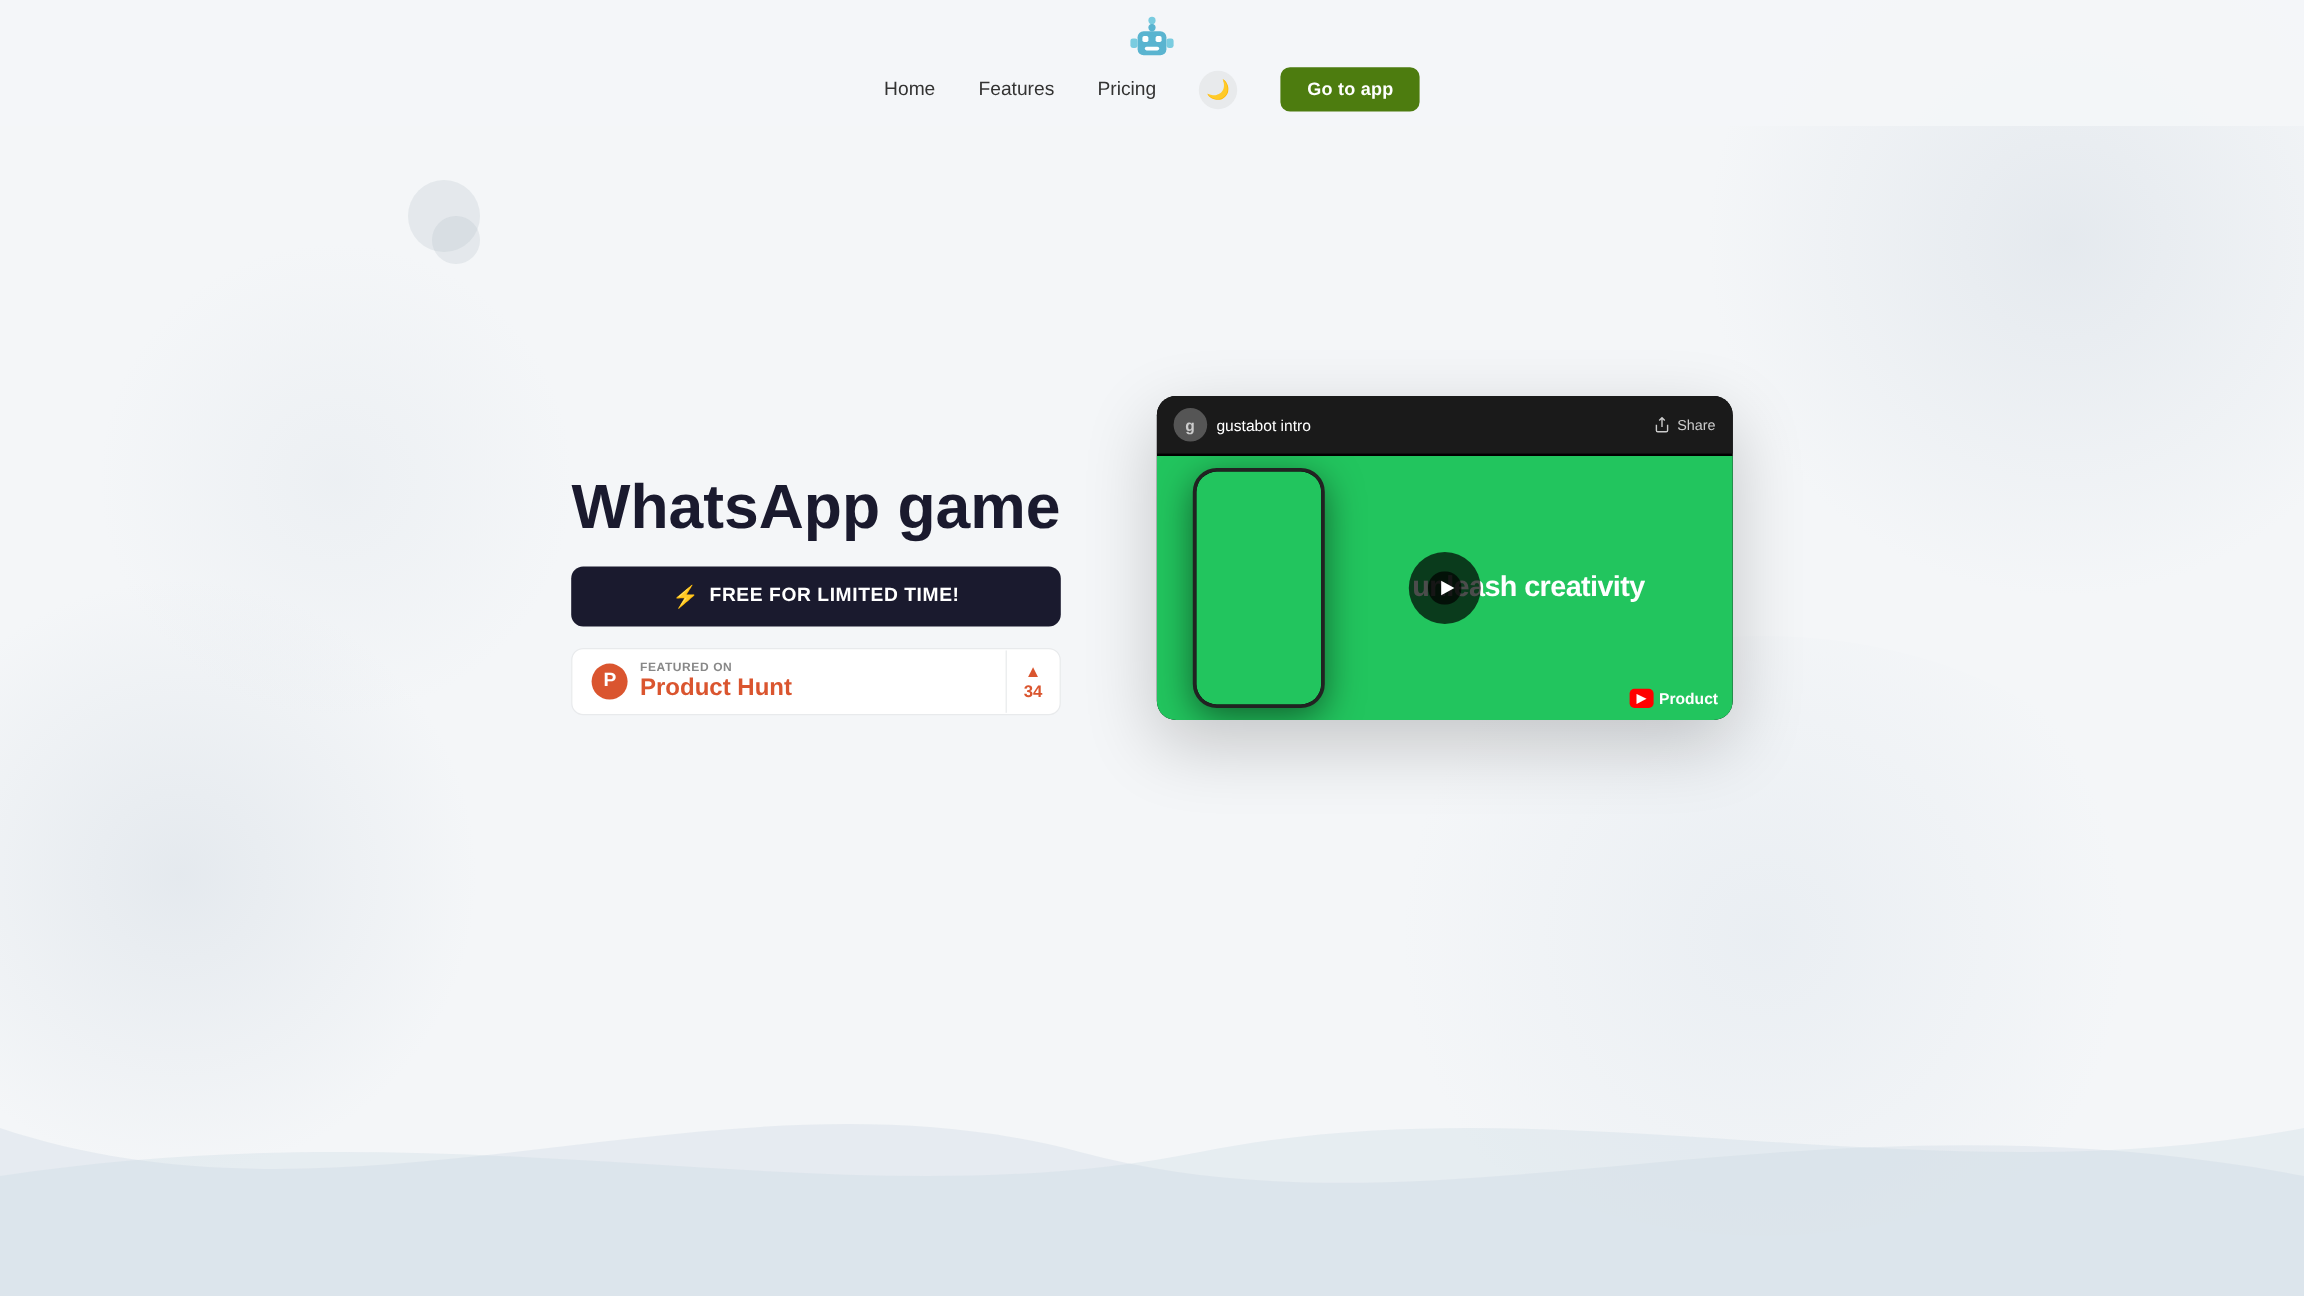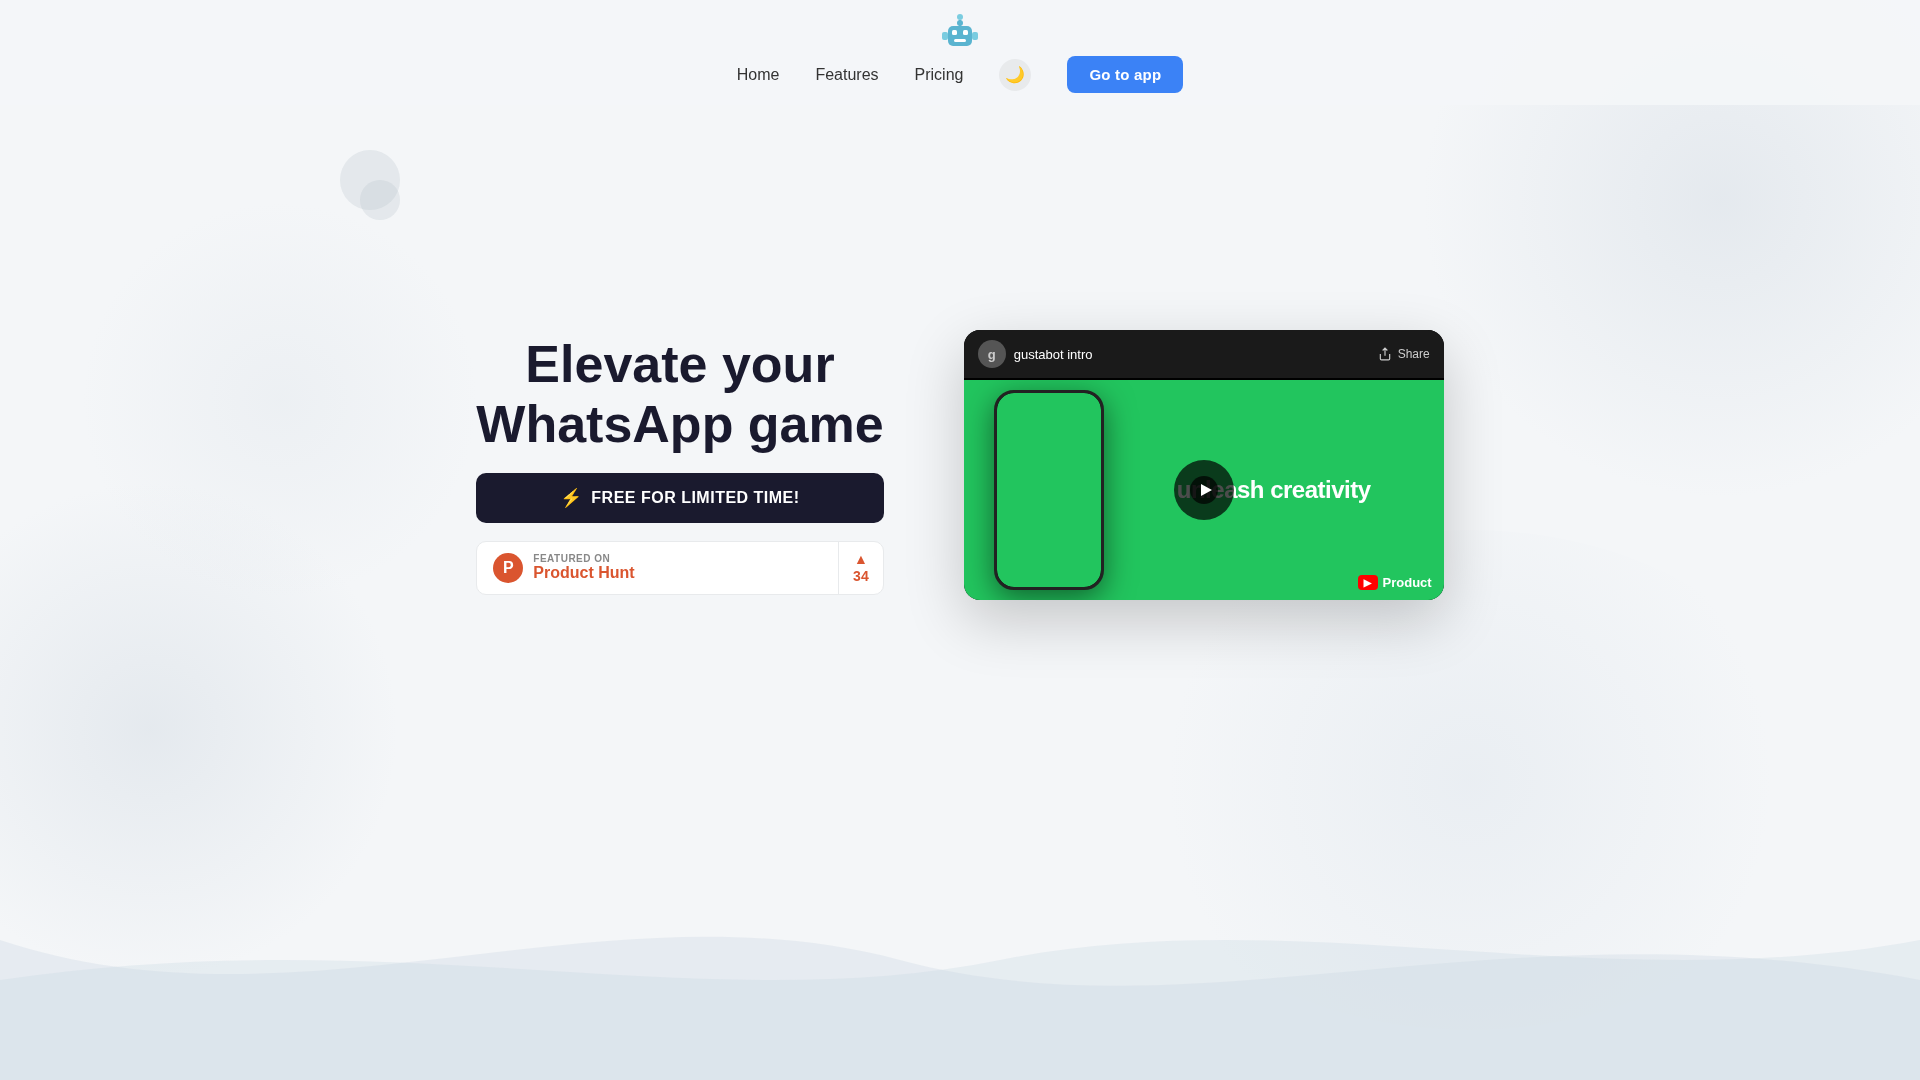--- a/index.html
+++ b/index.html
@@ -83,21 +83,21 @@
       background: #e8eaec;
       border: none;
       cursor: pointer;
       display: flex;
       align-items: center;
       justify-content: center;
       font-size: 16px;
     }
 
     .btn-go-to-app {
-      background: #3b82f6;
+      background: #4d7c0f;
       color: #fff;
       border: none;
       border-radius: 8px;
       padding: 10px 22px;
       font-size: 15px;
       font-weight: 600;
       cursor: pointer;
       letter-spacing: 0.2px;
     }
 
@@ -201,21 +201,21 @@
 
     .ph-featured-on {
       font-size: 10px;
       color: #888;
       text-transform: uppercase;
       letter-spacing: 0.5px;
       font-weight: 600;
     }
 
     .ph-name {
-      font-size: 16px;
+      font-size: 20px;
       font-weight: 700;
       color: #da552f;
     }
 
     .ph-vote {
       display: flex;
       flex-direction: column;
       align-items: center;
       justify-content: center;
       padding: 10px 14px;
@@ -436,21 +436,21 @@
     <a class="nav-link" href="#">Pricing</a>
     <button class="theme-toggle">🌙</button>
     <button class="btn-go-to-app">Go to app</button>
   </div>
 </nav>
 
 <section class="hero">
 
   <div class="hero-left">
     <h1 class="hero-title">
-      <span>Elevate your</span><br>
+      <br>
       <span>WhatsApp game</span>
     </h1>
 
     <button class="btn-free">
       <span class="lightning-icon">⚡</span>
       <span>FREE FOR LIMITED TIME!</span>
     </button>
 
     <a class="product-hunt-badge" href="#">
       <div class="ph-left">

